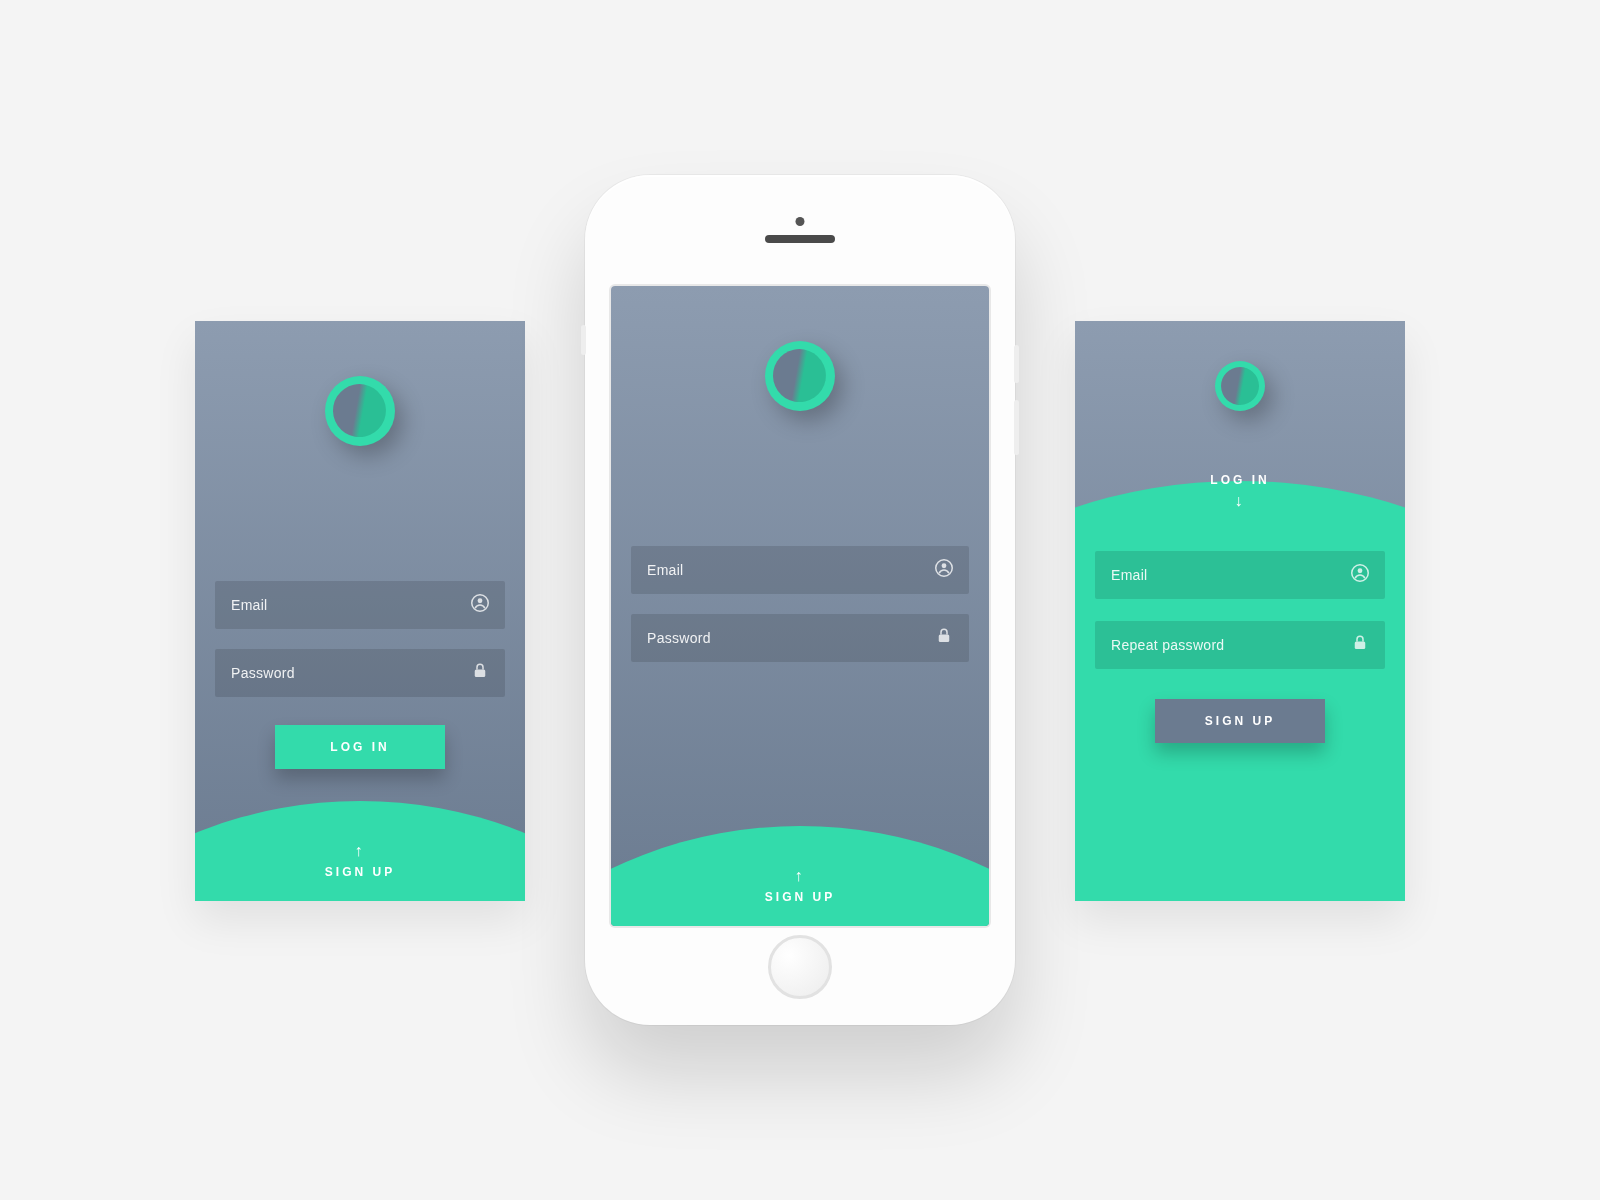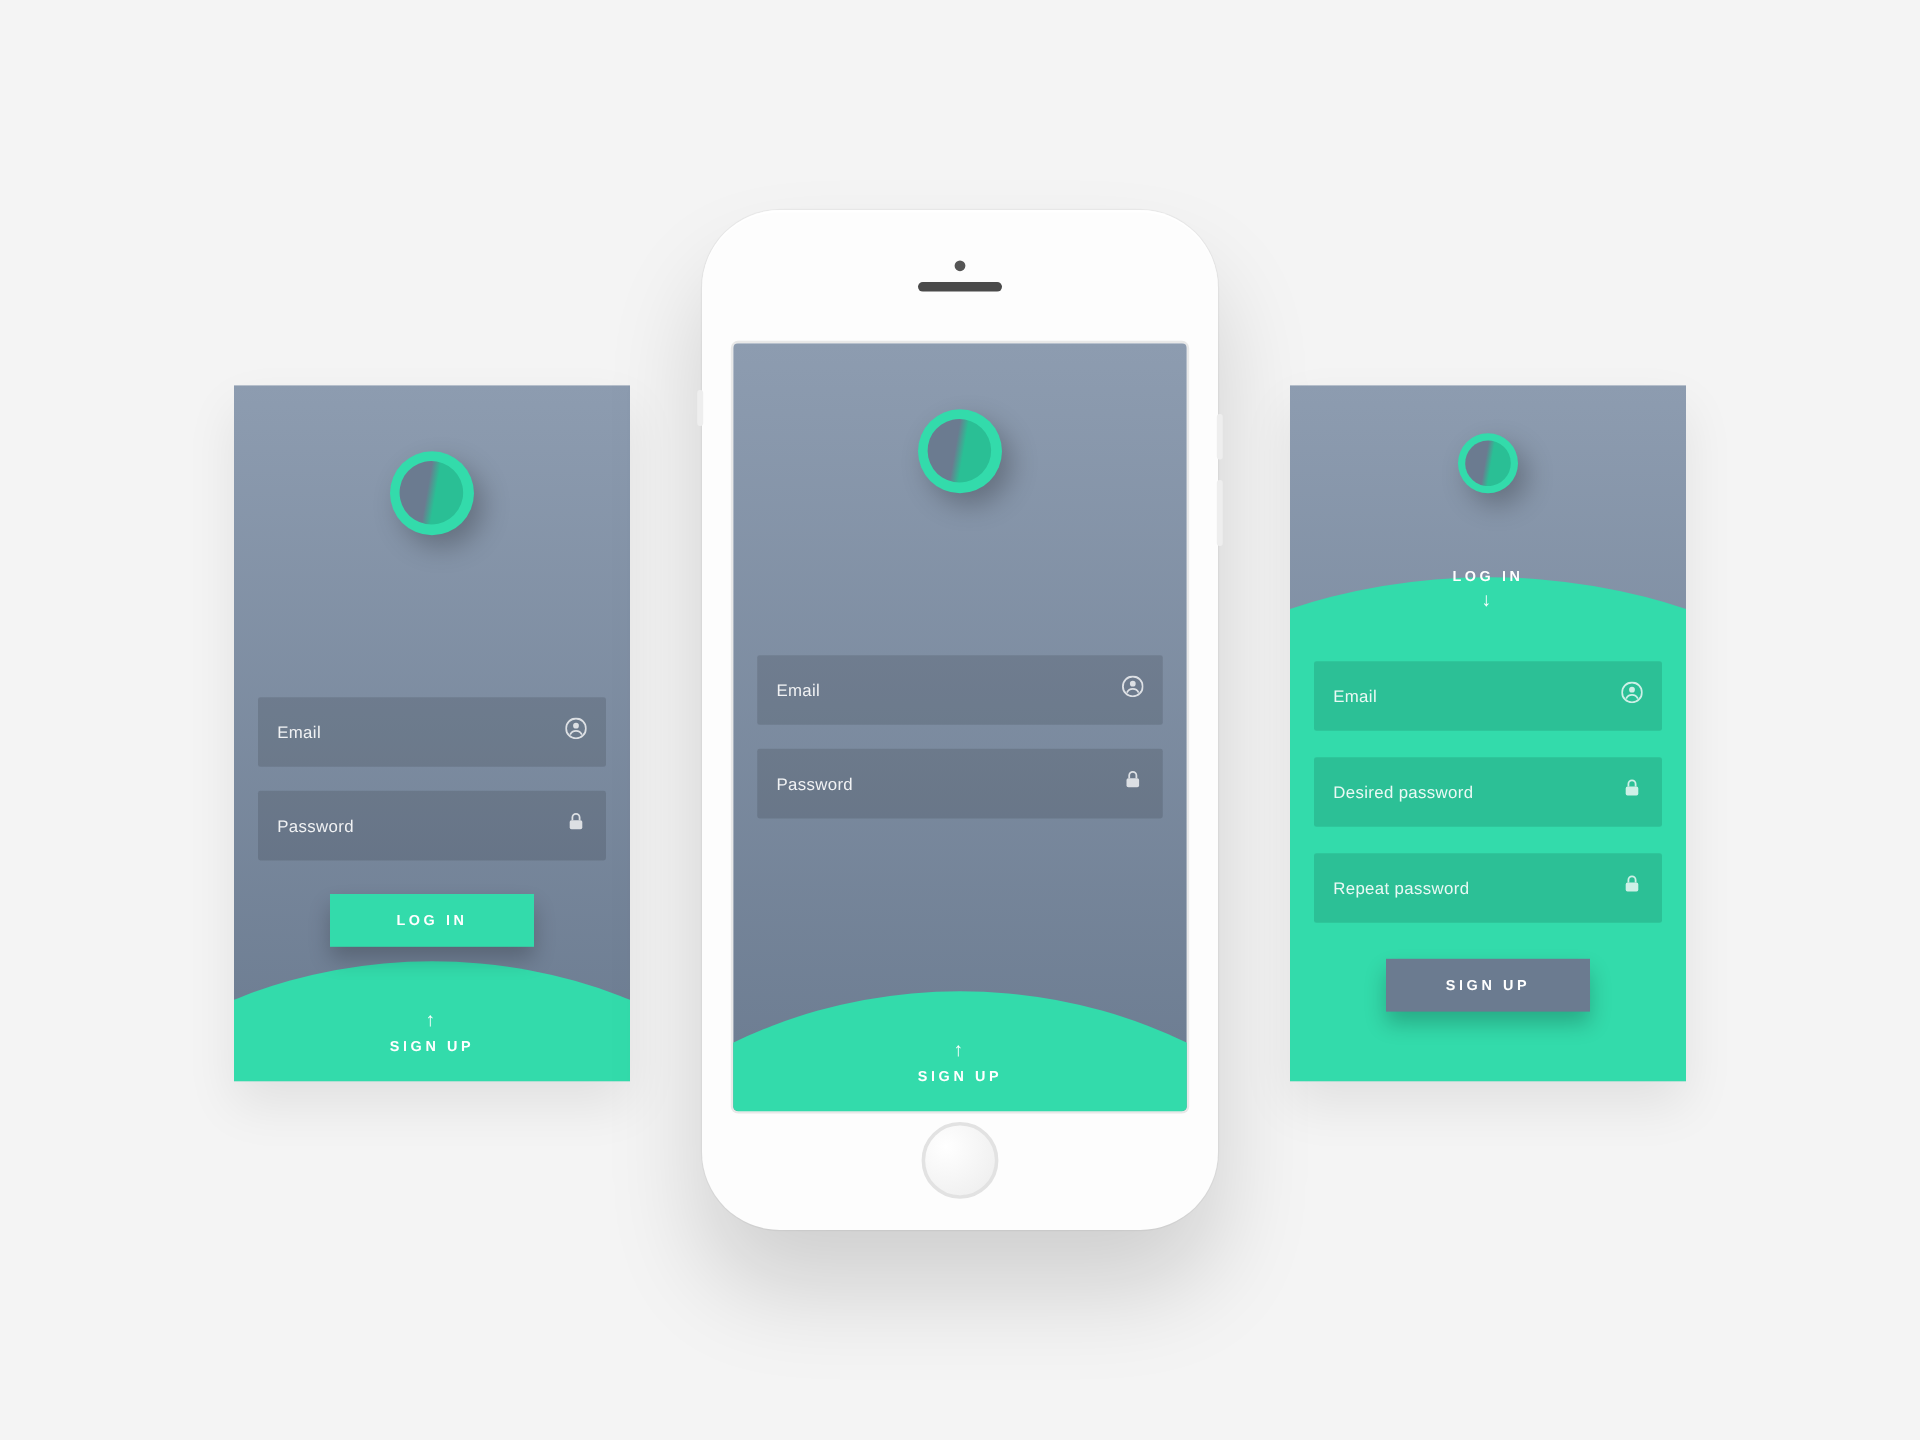--- a/index.html
+++ b/index.html
@@ -57,21 +57,21 @@
     display:flex;
     flex-direction:column;
     gap:20px;
   }
 
   .form.three { top: 230px; gap: 22px; }
 
   .field {
     display:flex;
     align-items:center;
-    height:58px;
+    height:48px;
     padding:0 16px;
     border-radius:2px;
     background: rgba(0,0,0,0.12);
     color: rgba(255,255,255,0.9);
   }
   .field.green-over { background: rgba(0,0,0,0.12); }
   .field .ph {
     font-size:14px;
     flex:1;
     letter-spacing:.3px;
@@ -264,32 +264,23 @@
       <span class="ph">Email</span>
       <span class="ico">
         <svg class="icon" viewBox="0 0 24 24">
             <circle cx="12" cy="12" r="11" fill="none" stroke="rgba(255,255,255,.9)" stroke-width="2"></circle>
             <circle cx="12" cy="9" r="3.2"></circle>
             <path d="M5.5 19c1.3-2.8 4-4.2 6.5-4.2s5.2 1.4 6.5 4.2" fill="none" stroke="rgba(255,255,255,.9)" stroke-width="2"></path>
           </svg>
       </span>
     </div>
     <div class="field green-over">
-      <span class="ph">Desired password</span>
+      <span class="ph">Repeat password</span>
       <span class="ico">
         <svg class="icon" viewBox="0 0 24 24">
             <rect x="5" y="10" width="14" height="10" rx="2"></rect>
             <path d="M8 10V7a4 4 0 018 0v3" fill="none" stroke="rgba(255,255,255,.9)" stroke-width="2"></path>
           </svg>
       </span>
     </div>
-    <div class="field green-over">
-      <span class="ph">Repeat password</span>
-      <span class="ico">
-        <svg class="icon" viewBox="0 0 24 24">
-            <rect x="5" y="10" width="14" height="10" rx="2"></rect>
-            <path d="M8 10V7a4 4 0 018 0v3" fill="none" stroke="rgba(255,255,255,.9)" stroke-width="2"></path>
-          </svg>
-      </span>
-    </div>
     <button class="btn slate">SIGN UP</button>
   </div>
 </div>
 
 </body></html>

